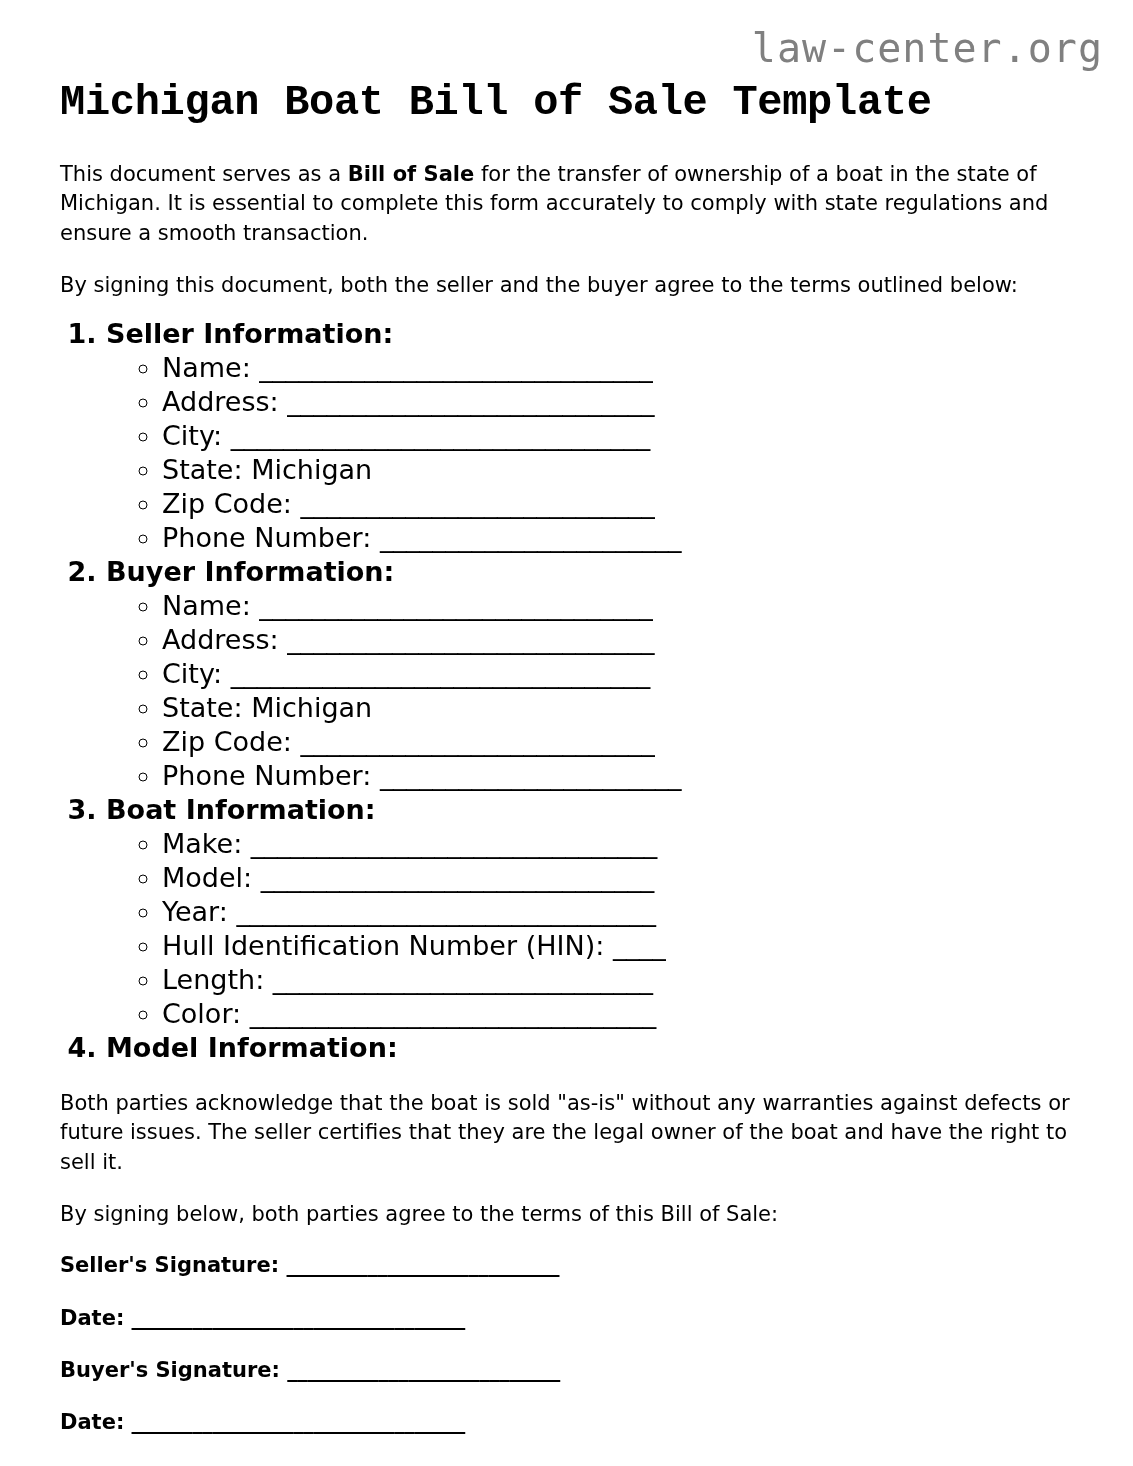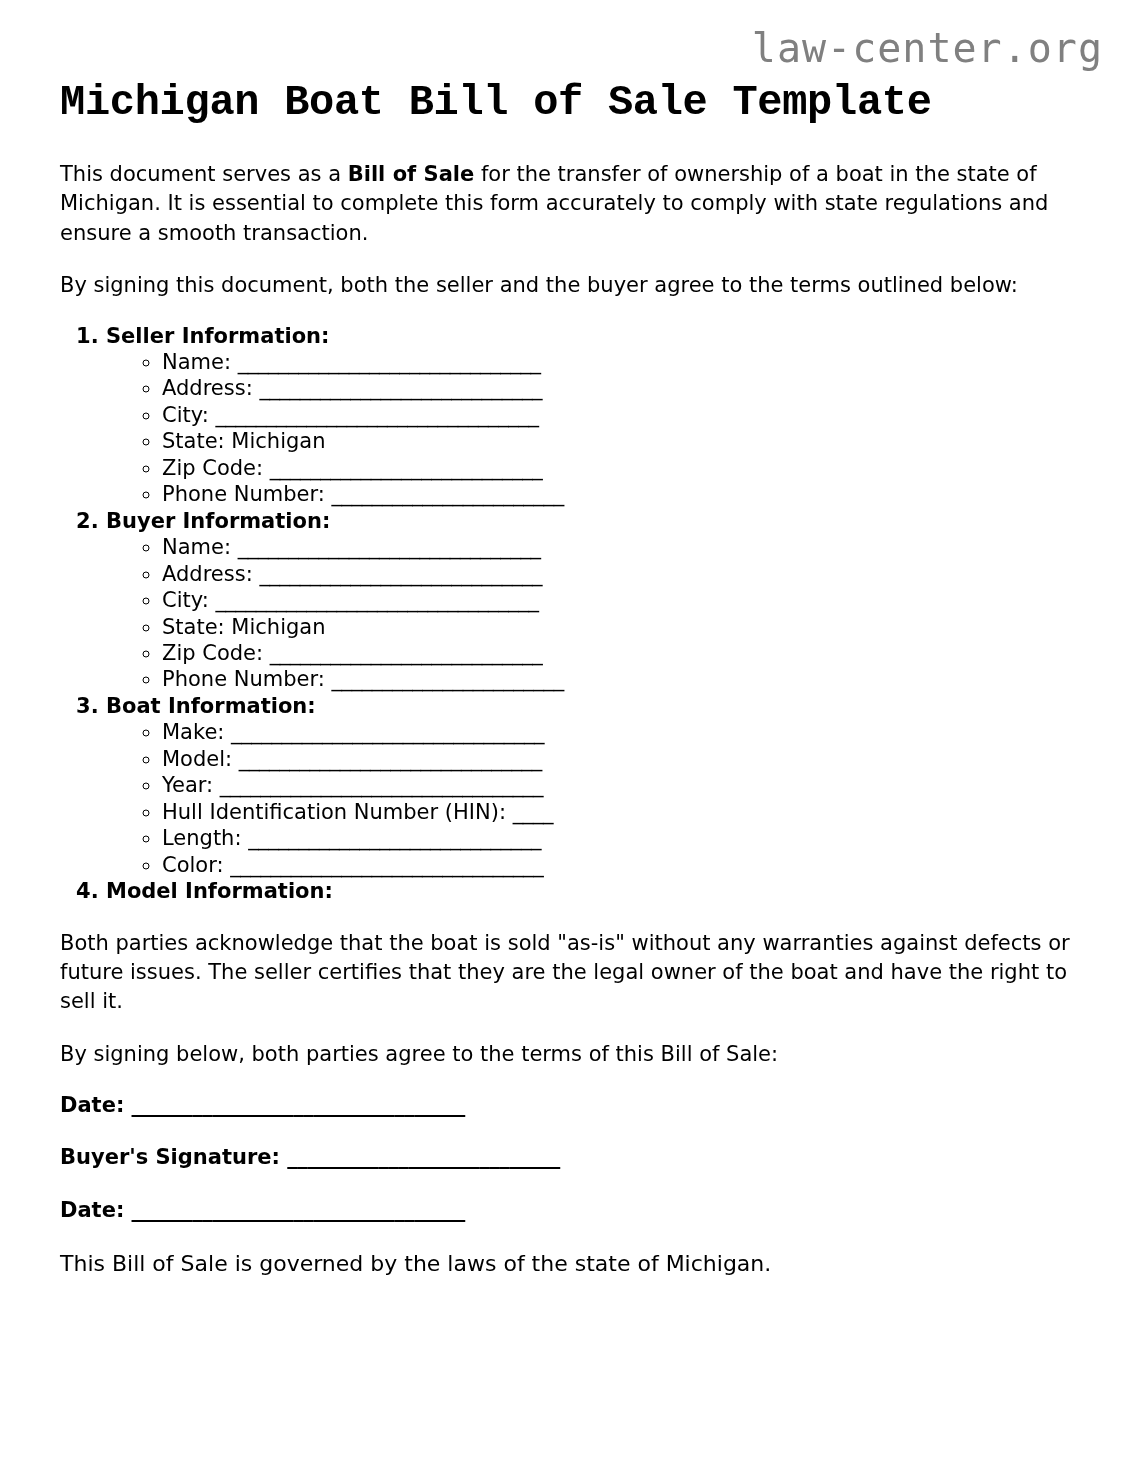--- a/index.html
+++ b/index.html
@@ -53,28 +53,28 @@
     top: 160px;
     width: 1012px;
   }
   p.para {
     font-size: 21px;
     line-height: 1.40;
     margin: 0 0 23px 0;
     padding: 0;
   }
   p.para.tight {
-    margin-bottom: 22px;
+    margin-bottom: 16px;
   }
   .b { font-weight: bold; }
 
   ol.main-list {
     margin: 0 0 0 0;
     padding: 0 0 0 46px;
-    font-size: 21px;
+    font-size: 27px;
     line-height: 1.26;
     list-style-position: outside;
     list-style-type: decimal;
   }
   ol.main-list > li {
     font-weight: bold;
     margin: 0;
     padding: 0;
   }
   ol.main-list > li > .sec-label {
@@ -178,20 +178,21 @@
       </li>
 
     </ol>
 
     <div class="closing">
       <p class="closing-para">Both parties acknowledge that the boat is sold "as-is" without any warranties against defects or future issues. The seller certifies that they are the legal owner of the boat and have the right to sell it.</p>
       <p class="closing-para">By signing below, both parties agree to the terms of this Bill of Sale:</p>
     </div>
 
     <div class="sig-block">
+      <p class="sig-line"><span>Seller's Signature: </span><span class="blank">___________________________</span></p>
       <p class="sig-line"><span>Date: </span><span class="blank">_________________________________</span></p>
       <p class="sig-line"><span>Buyer's Signature: </span><span class="blank">___________________________</span></p>
       <p class="sig-line"><span>Date: </span><span class="blank">_________________________________</span></p>
     </div>
 
     <p class="footer-line">This Bill of Sale is governed by the laws of the state of Michigan.</p>
 
   </div>
 </div>
 

